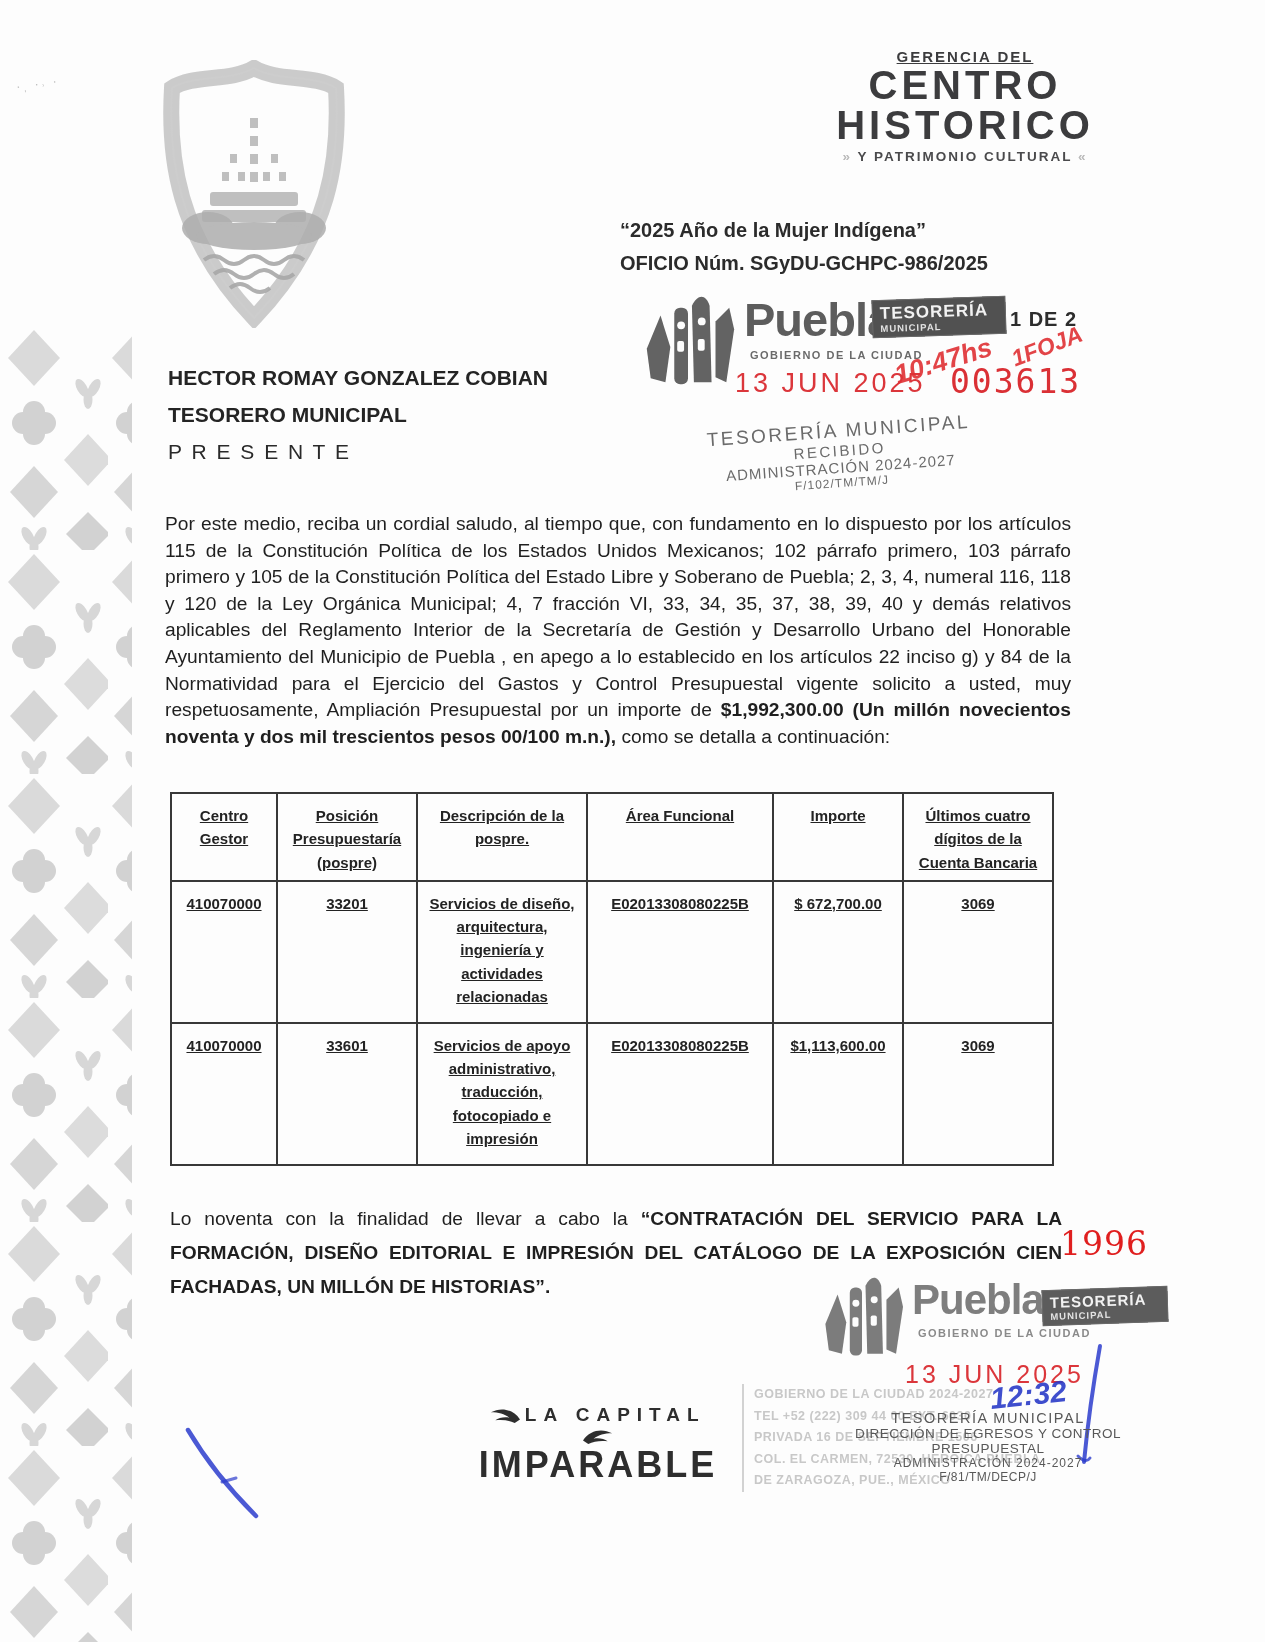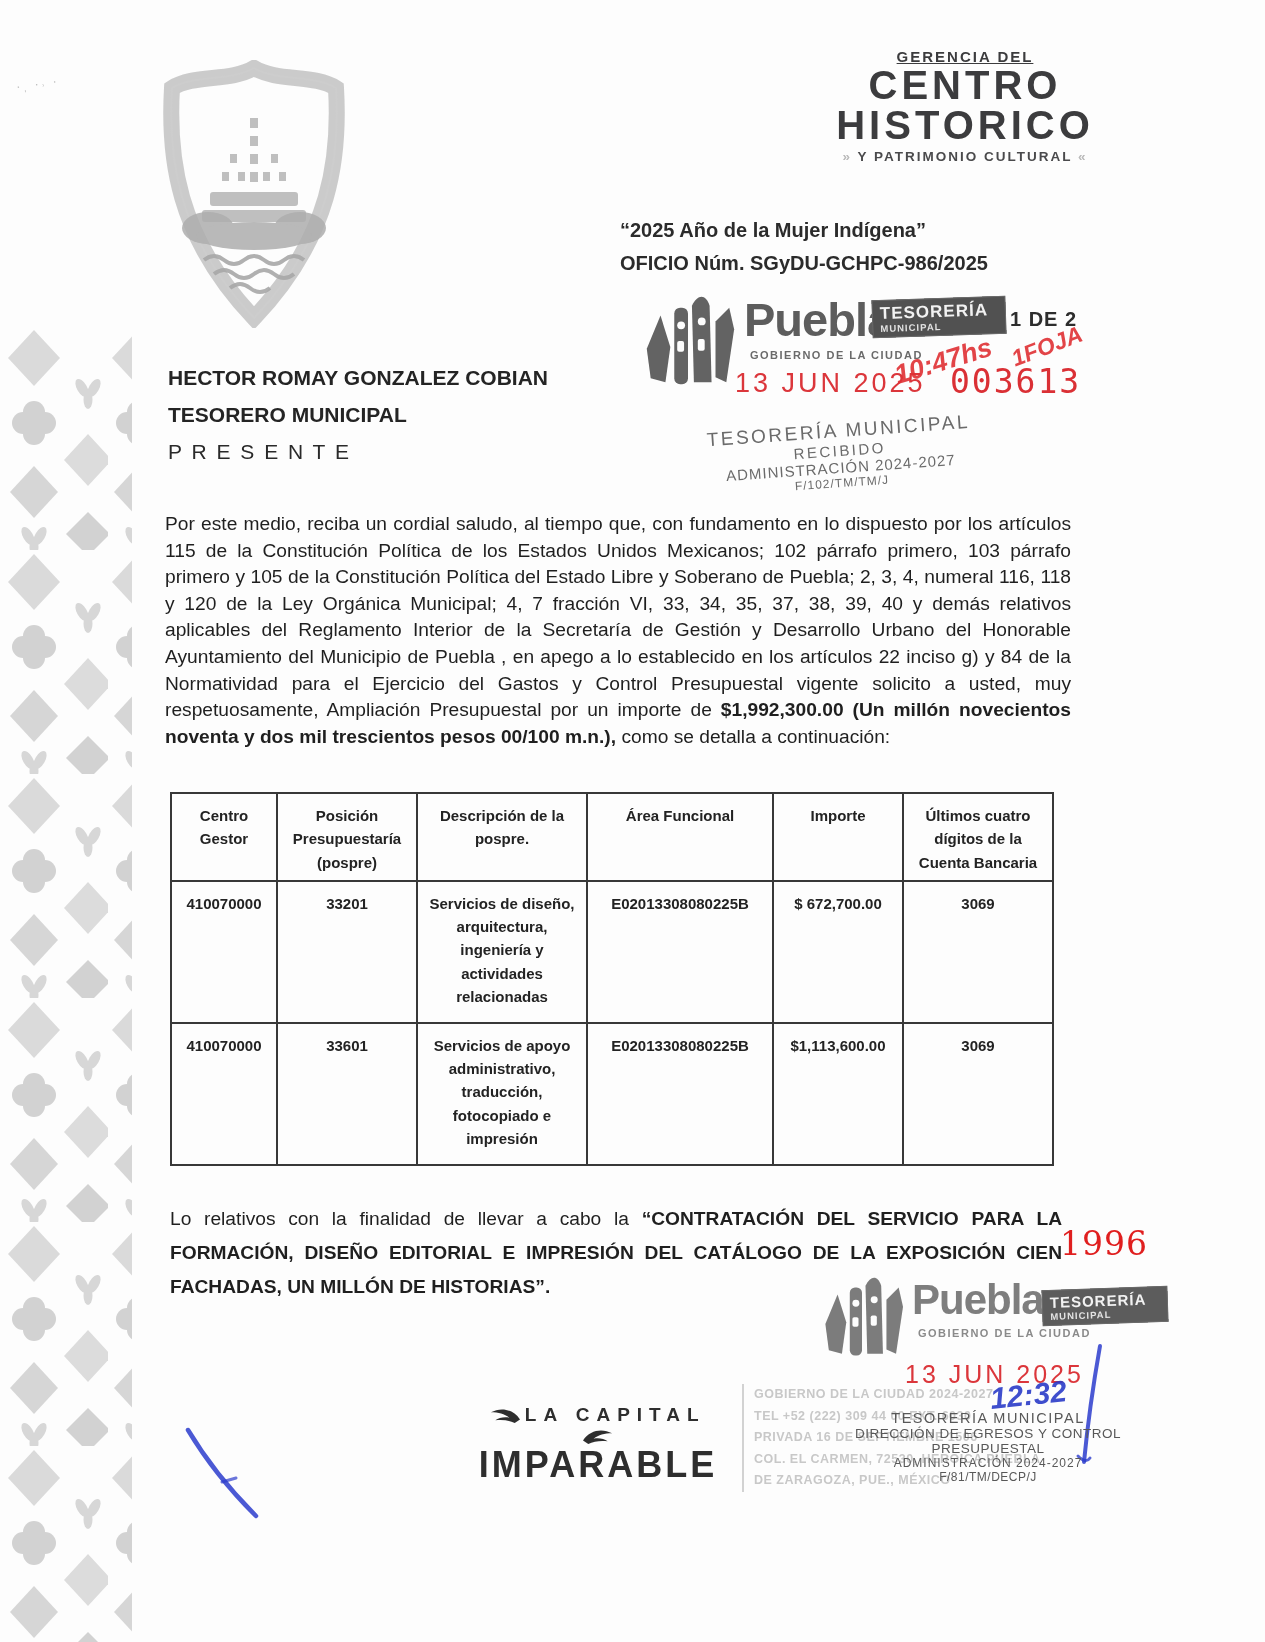--- a/index.html
+++ b/index.html
@@ -23,21 +23,21 @@
   .salutation{font-size:21px;font-weight:500;letter-spacing:2px;color:#2a2a2a;}
 
   .bodytext{
     width:906px;font-size:19.2px;line-height:26.6px;text-align:justify;color:#1f1f1f;
   }
   .bodytext b{font-weight:700;}
 
   .budget-table{border-collapse:collapse;table-layout:fixed;width:882px;background:transparent;}
   .budget-table th,.budget-table td{
     border:2px solid #383838;text-align:center;vertical-align:top;
-    padding:10px 6px 6px 6px;font-size:15px;font-weight:700;line-height:1.55;color:#232323;
+    padding:10px 6px 6px 6px;font-size:15px;font-weight:700;line-height:1.55;color:#232323;text-decoration:underline;
   }
   .row-tall td{height:124px;}
 
   .closing{
     width:892px;font-size:19.2px;line-height:34px;text-align:justify;color:#1f1f1f;
   }
   .closing b{font-weight:800;}
 
   
   .brand-word{font-weight:800;letter-spacing:-1px;color:#5d5d5d;}
@@ -236,21 +236,21 @@
         <td>33601</td>
         <td>Servicios de apoyo administrativo, traducción, fotocopiado e impresión</td>
         <td>E02013308080225B</td>
         <td>$1,113,600.00</td>
         <td>3069</td>
       </tr>
     </tbody>
   </table>
 
   <div class="abs closing" style="left:170px;top:1202px;">
-    <span>Lo relativos con la finalidad  de llevar a cabo la </span><b>“CONTRATACIÓN DEL SERVICIO PARA LA FORMACIÓN, DISEÑO EDITORIAL E IMPRESIÓN DEL CATÁLOGO DE LA EXPOSICIÓN CIEN FACHADAS, UN MILLÓN DE HISTORIAS”.</b>
+    <span>Lo noventa con la finalidad  de llevar a cabo la </span><b>“CONTRATACIÓN DEL SERVICIO PARA LA FORMACIÓN, DISEÑO EDITORIAL E IMPRESIÓN DEL CATÁLOGO DE LA EXPOSICIÓN CIEN FACHADAS, UN MILLÓN DE HISTORIAS”.</b>
   </div>
   <div class="abs" style="left:1060px;top:1224px;font-size:33px;color:#e01f1f;font-family:'DejaVu Serif',serif;letter-spacing:1px;">1996</div>
 
   <svg class="abs" style="left:178px;top:1424px;" width="96" height="100" viewBox="0 0 96 100">
     <path d="M10,6 C28,36 52,66 78,92" stroke="#2c3ccc" stroke-width="4.5" fill="none" stroke-linecap="round" opacity=".85"></path>
     <path d="M44,58 l14,-4" stroke="#2c3ccc" stroke-width="3" fill="none" stroke-linecap="round" opacity=".7"></path>
   </svg>
 
   <svg class="abs" style="left:818px;top:1270px;" width="88" height="96" viewBox="0 0 100 110">
     <g fill="#6f6f6f" opacity=".9">

